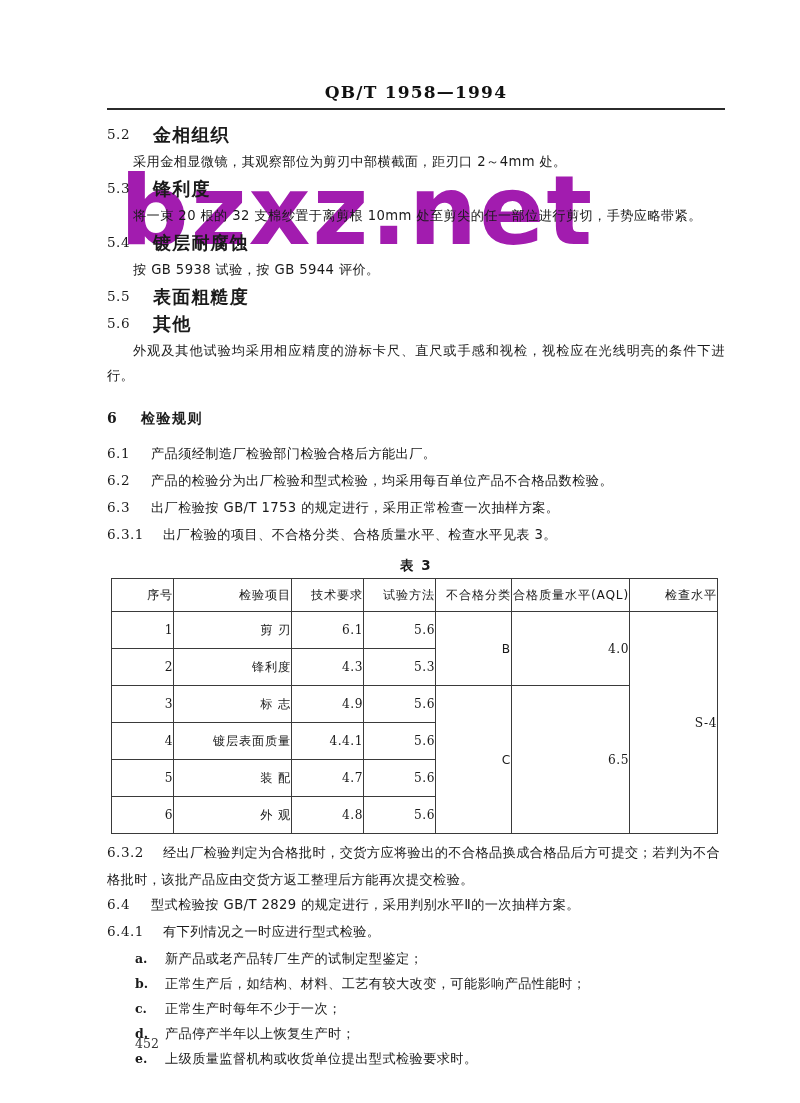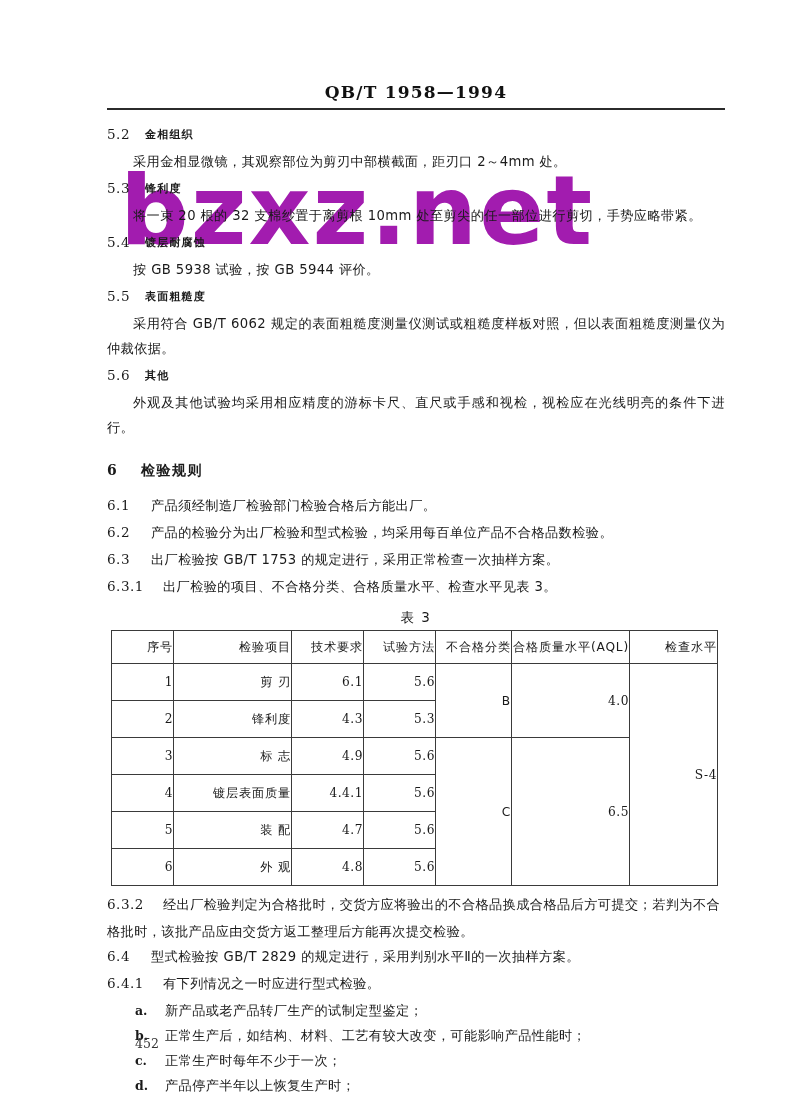--- a/index.html
+++ b/index.html
@@ -70,24 +70,24 @@
   .clause-num {
     flex: 0 0 auto;
     min-width: 34px;
     font-family: "DejaVu Serif", "Liberation Serif", serif;
     font-size: 13.5px;
     letter-spacing: 0.5px;
     white-space: nowrap;
   }
   .clause-num.wide { min-width: 46px; }
   .clause-title {
-    margin-left: 4px;
+    margin-left: 12px;
     font-weight: bold;
     letter-spacing: 1.2px;
-    font-size: 11px;
+    font-size: 18px;
   }
   .clause-text {
     margin-left: 10px;
     letter-spacing: 0.4px;
     font-size: 13.2px;
     flex: 1 1 auto;
   }
   .para {
     margin: 0 0 2px 0;
     text-indent: 26px;
@@ -110,21 +110,21 @@
   }
   .section-head .title {
     margin-left: 14px;
     font-size: 14px;
     font-weight: bold;
     letter-spacing: 1.5px;
   }
   .table-caption {
     text-align: center;
     font-size: 13.5px;
-    font-weight: normal;
+    font-weight: bold;
     letter-spacing: 1.5px;
     margin: 10px 0 3px 0;
   }
   table.spec {
     border-collapse: collapse;
     width: 606px;
     margin: 0 0 0 4px;
     table-layout: fixed;
   }
   table.spec th, table.spec td {
@@ -196,21 +196,20 @@
     <div class="clause">
       <span class="clause-num">5.4</span>
       <span class="clause-title">镀层耐腐蚀</span>
     </div>
     <p class="para">按 GB 5938 试验，按 GB 5944 评价。</p>
 
     <div class="clause">
       <span class="clause-num">5.5</span>
       <span class="clause-title">表面粗糙度</span>
     </div>
-    <p class="para">采用符合 GB/T 6062 规定的表面粗糙度测量仪测试或粗糙度样板对照，但以表面粗糙度测量仪为仲裁依据。</p>
 
     <div class="clause">
       <span class="clause-num">5.6</span>
       <span class="clause-title">其他</span>
     </div>
     <p class="para">外观及其他试验均采用相应精度的游标卡尺、直尺或手感和视检，视检应在光线明亮的条件下进行。</p>
 
     <div class="section-head">
       <span class="num">6</span>
       <span class="title">检验规则</span>

